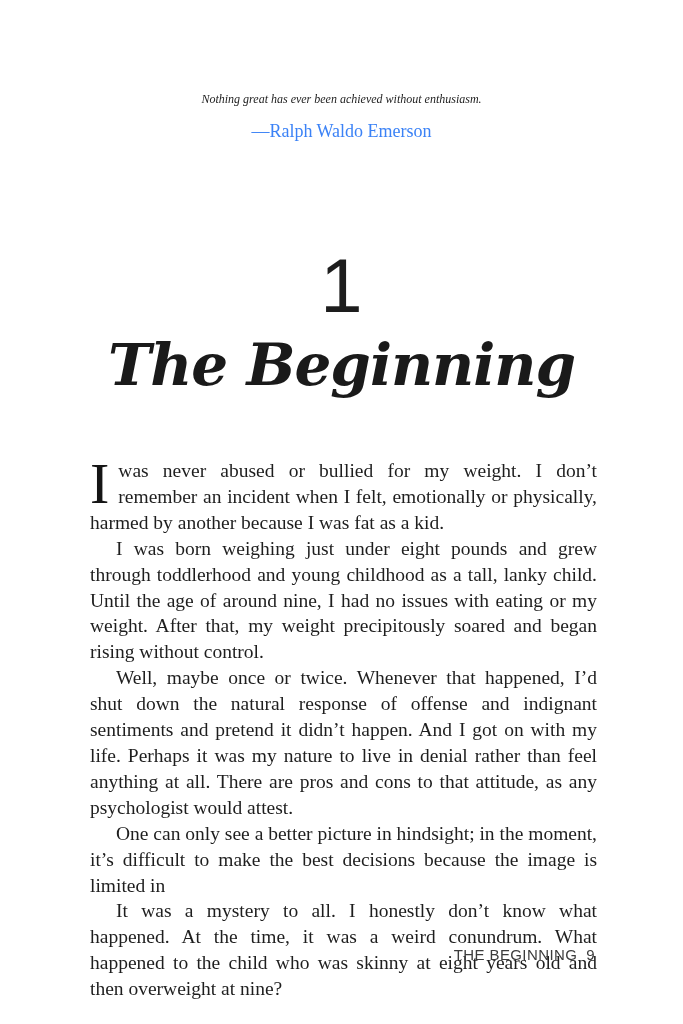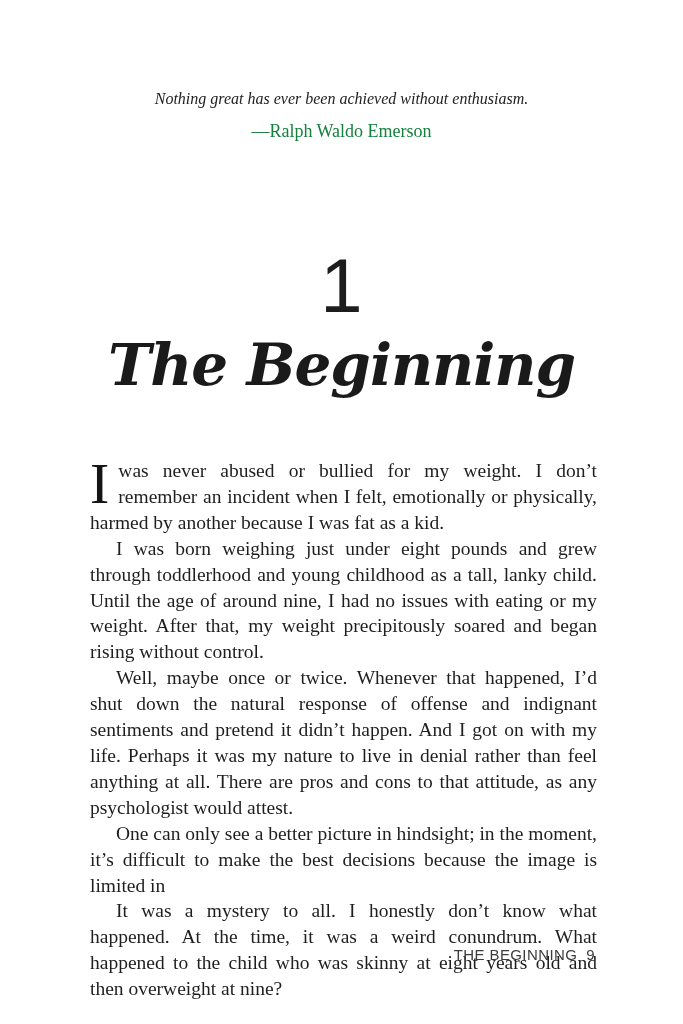--- a/index.html
+++ b/index.html
@@ -20,28 +20,28 @@
   
   .epigraph {
     position: absolute;
     top: 88px;
     left: 0;
     right: 0;
     text-align: center;
   }
   .epigraph-quote {
     font-style: italic;
-    font-size: 16px;
+    font-size: 12px;
     line-height: 22px;
     color: #222222;
   }
   .epigraph-attribution {
     margin-top: 11px;
     font-size: 18px;
-    color: #15803d;
+    color: #3b82f6;
   }
 
   
   .chapter-number {
     position: absolute;
     top: 248px;
     left: 0;
     right: 0;
     text-align: center;
     font-family: "Liberation Sans", sans-serif;

